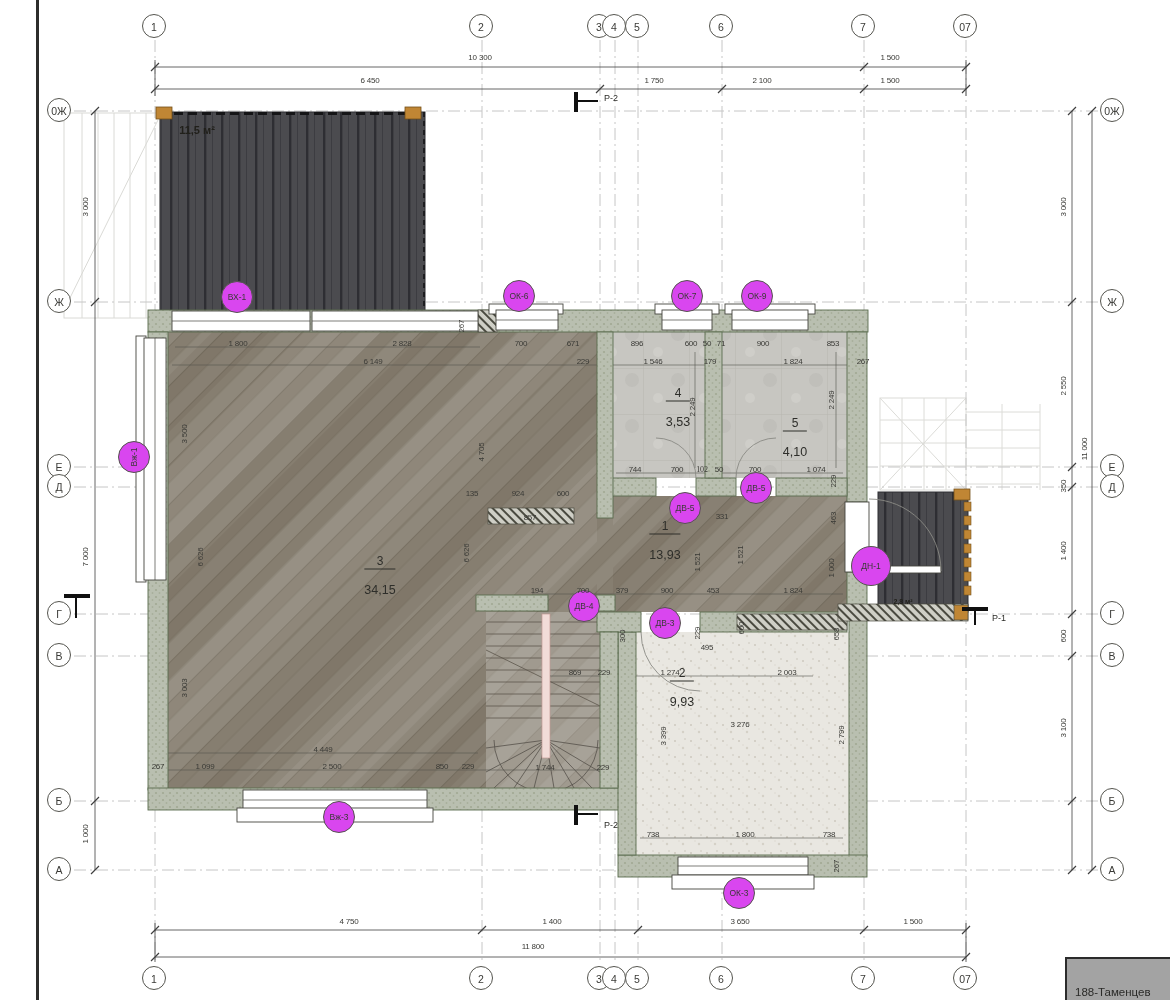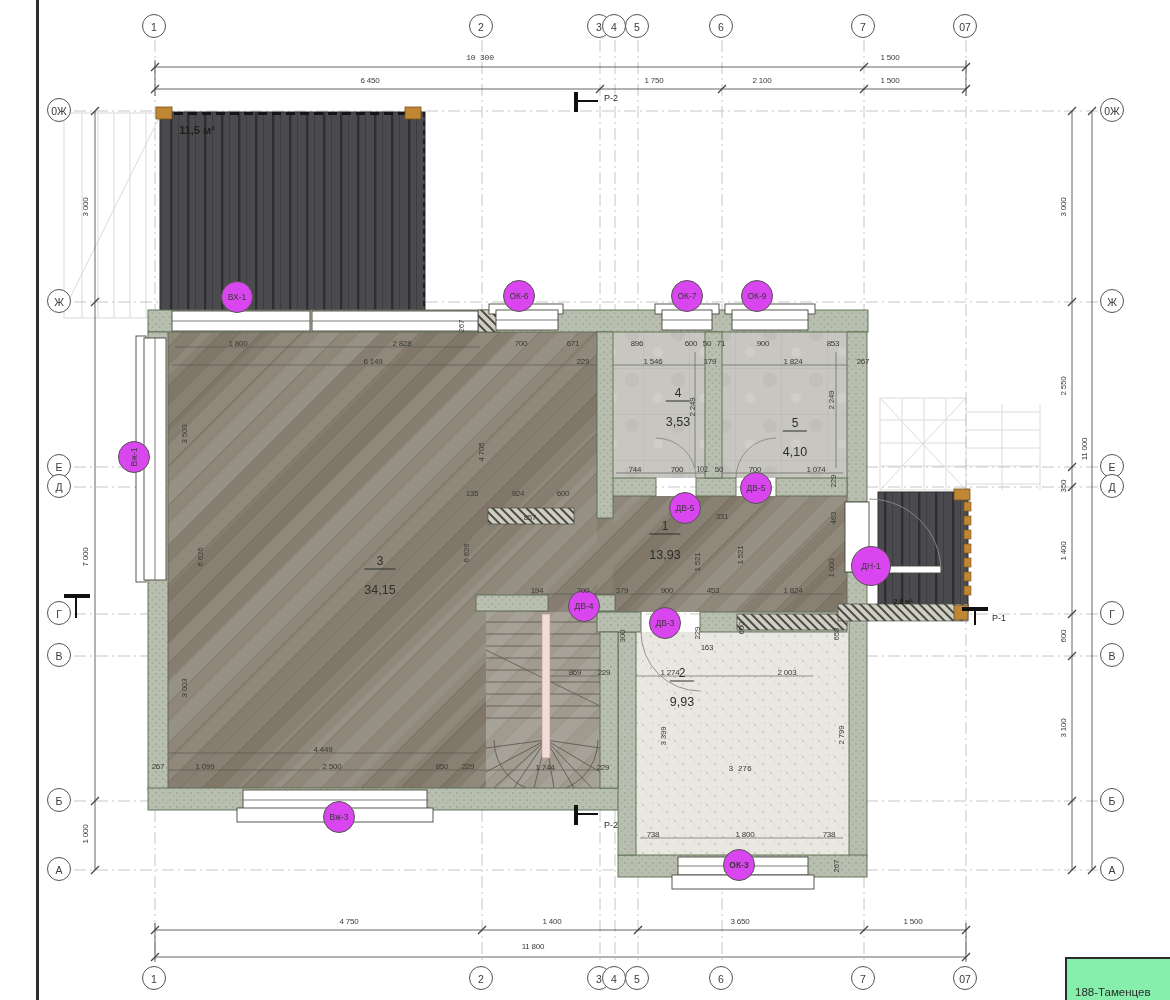--- a/index.html
+++ b/index.html
@@ -15,21 +15,21 @@
   .rnum{font-size:12px;border-bottom:1.2px solid #2e2e2a;padding:0 6px 1px;}
   .rarea{font-size:12.5px;padding-top:13px;white-space:nowrap;}
   .dim{position:absolute;transform:translate(-50%,-50%);font-size:8px;color:#3a3a36;
        white-space:nowrap;letter-spacing:-0.2px;}
   .dim.vert{transform:translate(-50%,-50%) rotate(-90deg);}
   .alabel{position:absolute;transform:translate(-50%,-50%);color:#21201b;white-space:nowrap;font-weight:bold;}
   .smarker{position:absolute;left:0;top:0;}
   .sbar{position:absolute;background:#101010;}
   .slabel{position:absolute;font-size:9px;color:#2c2c28;white-space:nowrap;}
   #border-line{position:absolute;left:36px;top:0;width:3px;height:1000px;background:#2d2d2b;}
-  #title-block{position:absolute;right:0;bottom:0;width:103px;height:41px;background:#86efac;
+  #title-block{position:absolute;right:0;bottom:0;width:103px;height:41px;background:#a3a3a3;
                border-top:2px solid #2b2b2b;border-left:2px solid #2b2b2b;}
   #title-block .tb-text{position:absolute;left:8px;bottom:2px;font-size:11.5px;color:#2b2b29;white-space:nowrap;}
 </style>
 </head>
 <body>
 
 <div id="sheet">
   <div id="border-line"></div>
 
   <svg id="plan-svg" width="1170" height="1000" viewBox="0 0 1170 1000">
@@ -323,42 +323,42 @@
       <div class="ctag" style="left: 503px; top: 280px; width: 32px; height: 32px; line-height: 30px;">ОК-6</div>
       <div class="ctag" style="left: 671px; top: 280px; width: 32px; height: 32px; line-height: 30px;">ОК-7</div>
       <div class="ctag" style="left: 741px; top: 280px; width: 32px; height: 32px; line-height: 30px;">ОК-9</div>
       <div class="ctag" style="left: 118px; top: 441px; width: 32px; height: 32px; line-height: 30px; transform: rotate(-90deg);">Вж-1</div>
       <div class="ctag" style="left: 669px; top: 492px; width: 32px; height: 32px; line-height: 30px;">ДВ-5</div>
       <div class="ctag" style="left: 740px; top: 472px; width: 32px; height: 32px; line-height: 30px;">ДВ-5</div>
       <div class="ctag" style="left: 851px; top: 546px; width: 40px; height: 40px; line-height: 38px;">ДН-1</div>
       <div class="ctag" style="left: 568px; top: 590px; width: 32px; height: 32px; line-height: 30px;">ДВ-4</div>
       <div class="ctag" style="left: 649px; top: 607px; width: 32px; height: 32px; line-height: 30px;">ДВ-3</div>
       <div class="ctag" style="left: 323px; top: 801px; width: 32px; height: 32px; line-height: 30px;">Вж-3</div>
-      <div class="ctag" style="left: 723px; top: 849px; width: 32px; height: 32px; line-height: 30px; font-weight: bold;">ОК-3</div>
+      <div class="ctag" style="left: 723px; top: 877px; width: 32px; height: 32px; line-height: 30px;">ОК-3</div>
       <div class="rlabel" style="left: 380px; top: 575px;">
         <div class="rnum">3</div>
         <div class="rarea">34,15</div>
       </div>
       <div class="rlabel" style="left: 678px; top: 407px;">
         <div class="rnum">4</div>
         <div class="rarea">3,53</div>
       </div>
       <div class="rlabel" style="left: 795px; top: 437px;">
         <div class="rnum">5</div>
         <div class="rarea">4,10</div>
       </div>
       <div class="rlabel" style="left: 665px; top: 540px;">
         <div class="rnum">1</div>
         <div class="rarea">13,93</div>
       </div>
       <div class="rlabel" style="left: 682px; top: 687px;">
         <div class="rnum">2</div>
         <div class="rarea">9,93</div>
       </div>
-      <div class="dim" style="left: 480px; top: 57px; font-family: Liberation Mono, monospace;">10 300</div>
+      <div class="dim" style="left: 480px; top: 57px;">10 300</div>
       <div class="dim" style="left: 890px; top: 57px;">1 500</div>
       <div class="dim" style="left: 370px; top: 80px;">6 450</div>
       <div class="dim" style="left: 654px; top: 80px;">1 750</div>
       <div class="dim" style="left: 762px; top: 80px;">2 100</div>
       <div class="dim" style="left: 890px; top: 80px;">1 500</div>
       <div class="dim" style="left: 303px; top: 921px; margin-left: 46px;">4 750</div>
       <div class="dim" style="left: 552px; top: 921px;">1 400</div>
       <div class="dim" style="left: 740px; top: 921px;">3 650</div>
       <div class="dim" style="left: 913px; top: 921px;">1 500</div>
       <div class="dim" style="left: 533px; top: 946px;">11 800</div>
@@ -414,37 +414,37 @@
       <div class="dim vert" style="left: 831px; top: 568px;">1 000</div>
       <div class="dim" style="left: 537px; top: 590px;">194</div>
       <div class="dim" style="left: 583px; top: 590px;">700</div>
       <div class="dim" style="left: 622px; top: 590px;">379</div>
       <div class="dim" style="left: 667px; top: 590px;">900</div>
       <div class="dim" style="left: 713px; top: 590px;">453</div>
       <div class="dim" style="left: 793px; top: 590px;">1 824</div>
       <div class="dim vert" style="left: 622px; top: 636px;">300</div>
       <div class="dim vert" style="left: 741px; top: 628px;">600</div>
       <div class="dim vert" style="left: 697px; top: 633px;">229</div>
-      <div class="dim" style="left: 707px; top: 647px;">163</div>
+      <div class="dim" style="left: 707px; top: 647px;">495</div>
       <div class="dim" style="left: 575px; top: 672px;">869</div>
       <div class="dim" style="left: 604px; top: 672px;">229</div>
       <div class="dim" style="left: 670px; top: 672px;">1 274</div>
       <div class="dim" style="left: 787px; top: 672px;">2 003</div>
       <div class="dim vert" style="left: 663px; top: 736px;">3 399</div>
       <div class="dim vert" style="left: 836px; top: 634px;">658</div>
       <div class="dim vert" style="left: 841px; top: 735px;">2 799</div>
       <div class="dim" style="left: 323px; top: 749px;">4 449</div>
       <div class="dim" style="left: 158px; top: 766px;">267</div>
       <div class="dim" style="left: 205px; top: 766px;">1 099</div>
       <div class="dim" style="left: 332px; top: 766px;">2 500</div>
       <div class="dim" style="left: 442px; top: 766px;">850</div>
       <div class="dim" style="left: 468px; top: 766px;">229</div>
       <div class="dim" style="left: 545px; top: 767px;">1 744</div>
       <div class="dim" style="left: 603px; top: 767px;">229</div>
-      <div class="dim" style="left: 740px; top: 768px; font-family: Liberation Mono, monospace;">3 276</div>
+      <div class="dim" style="left: 740px; top: 724px;">3 276</div>
       <div class="dim" style="left: 653px; top: 834px;">738</div>
       <div class="dim" style="left: 745px; top: 834px;">1 800</div>
       <div class="dim" style="left: 829px; top: 834px;">738</div>
       <div class="dim vert" style="left: 836px; top: 866px;">267</div>
       <div class="alabel" style="left: 197px; top: 130px; font-size: 11px;">11,5 м²</div>
       <div class="alabel" style="left: 903px; top: 601px; font-size: 7px;">2,8 м²</div>
       <div class="smarker">
         <div class="sbar" style="left: 574px; top: 92px; width: 4px; height: 20px;"></div>
         <div class="sbar" style="left: 578px; top: 100px; width: 20px; height: 2px;"></div>
         <div class="slabel" style="left: 604px; top: 93px;">Р-2</div>

